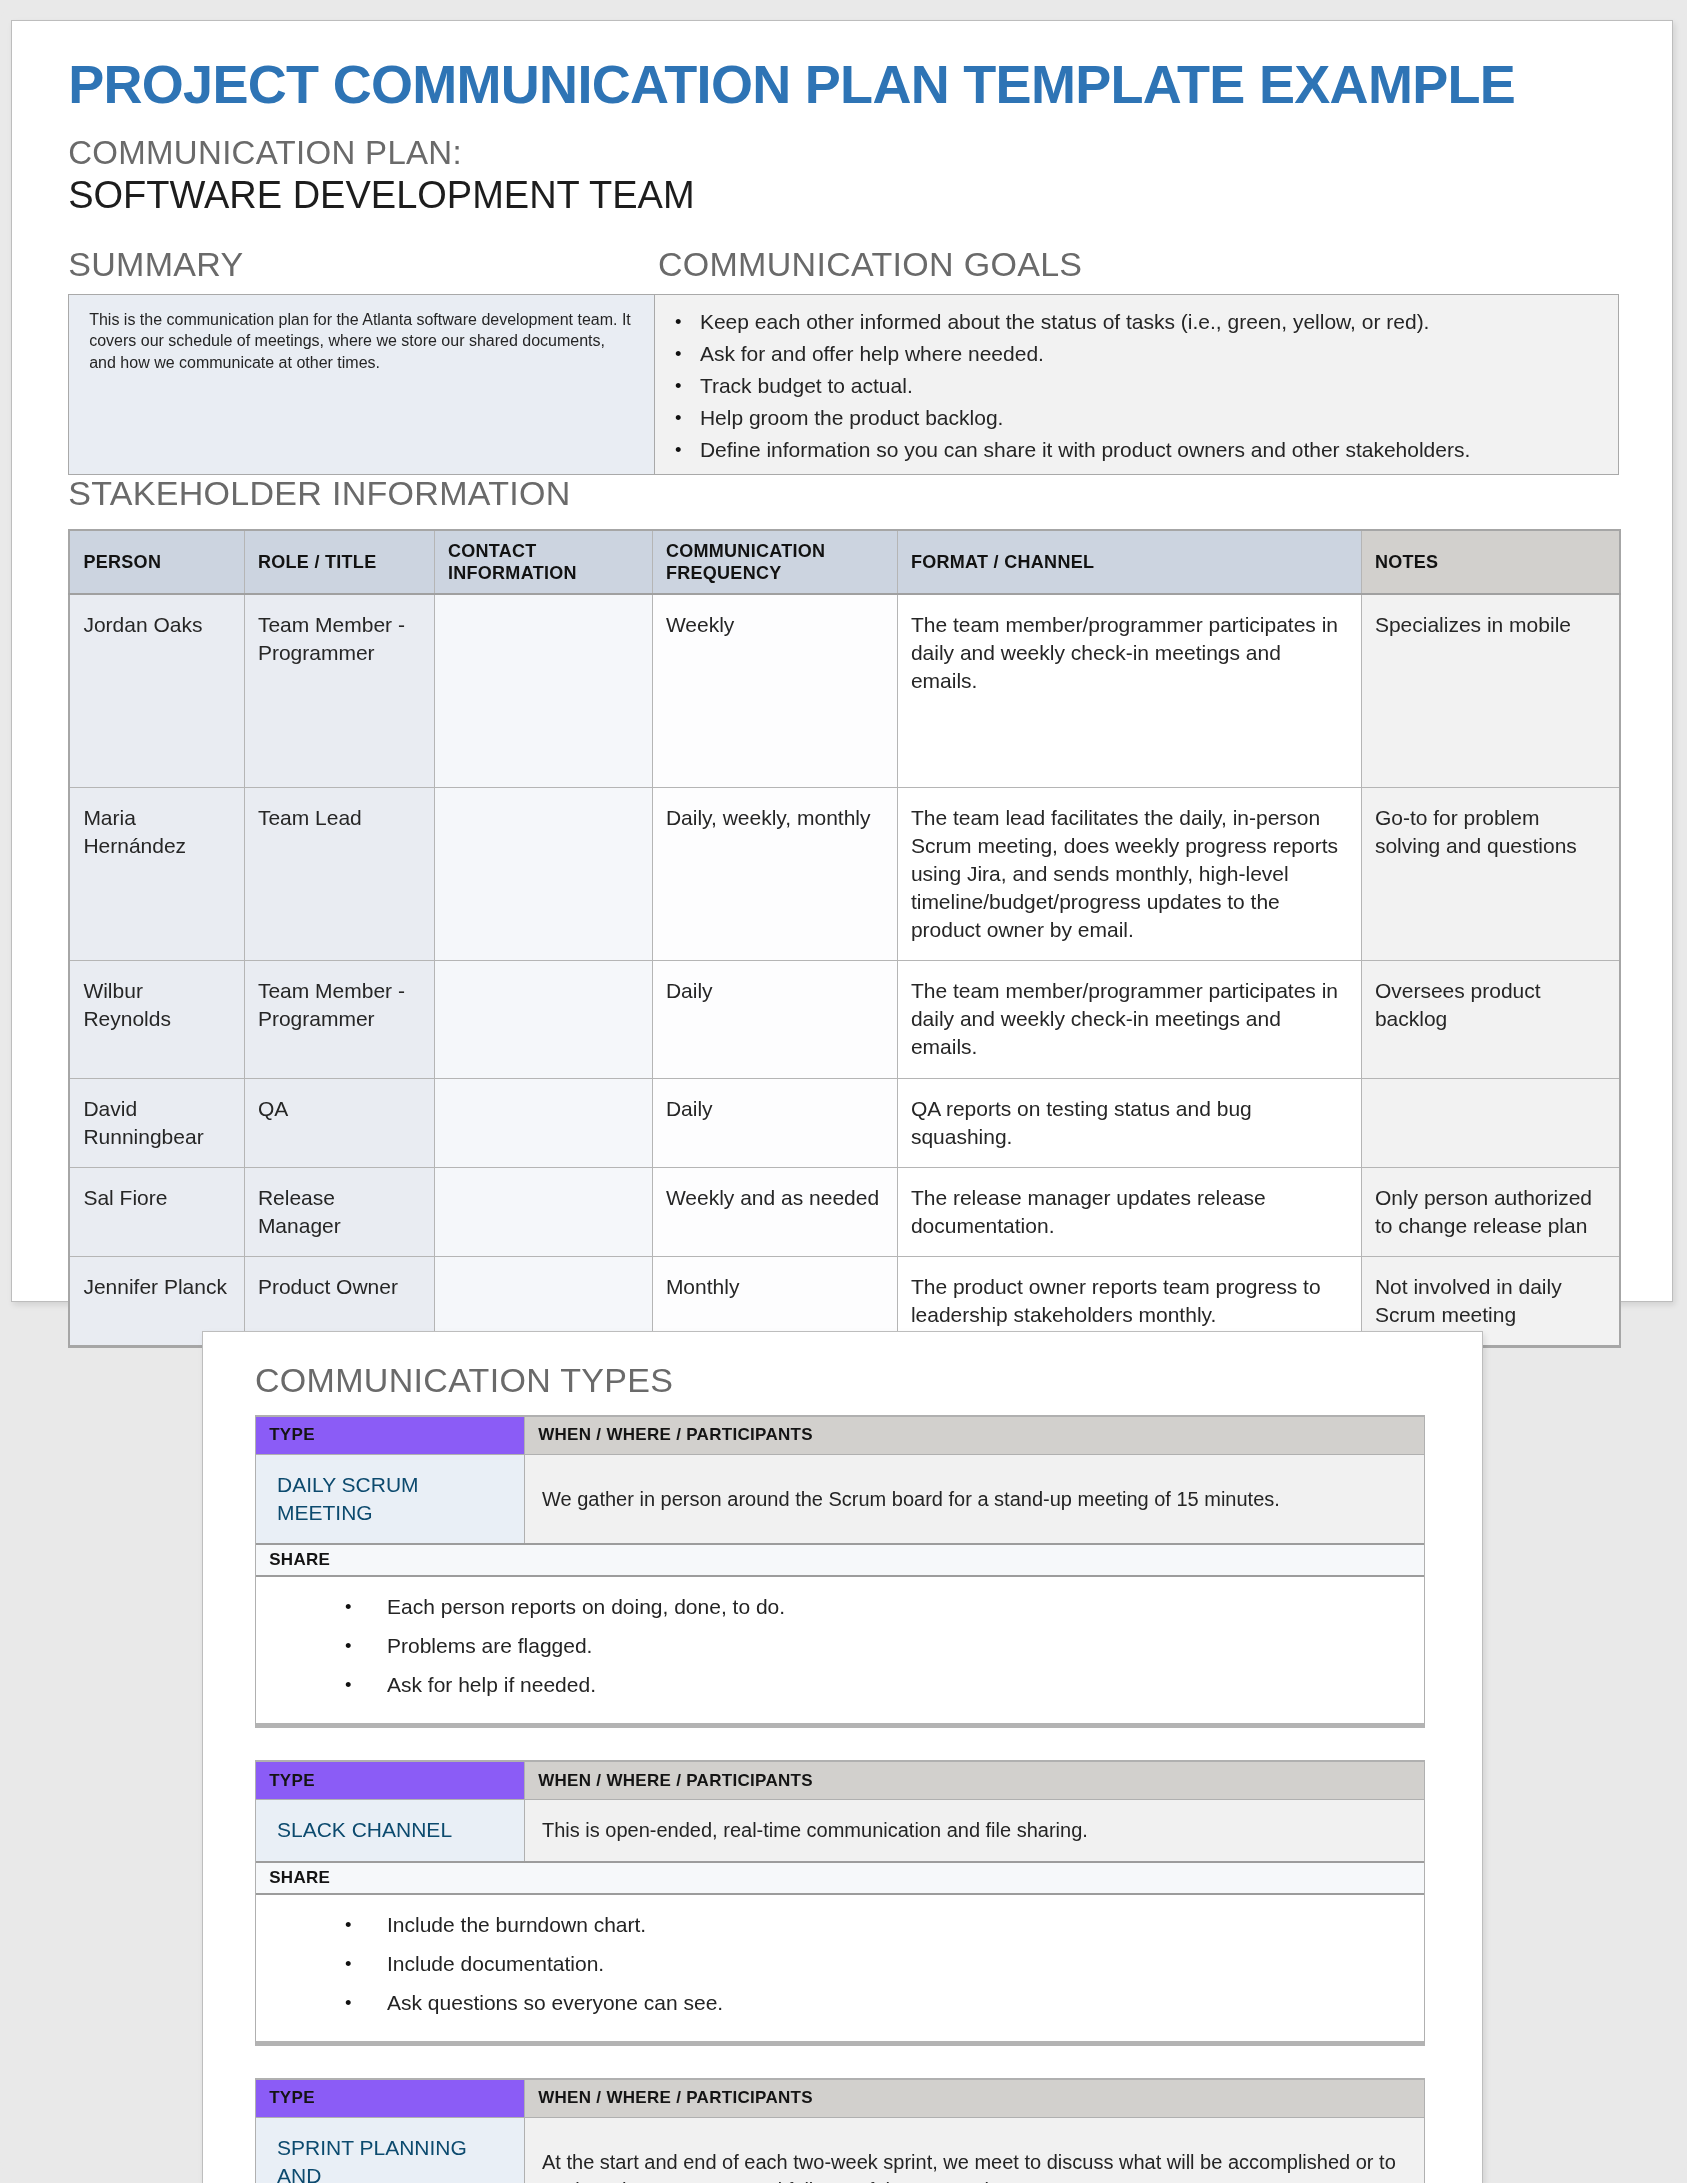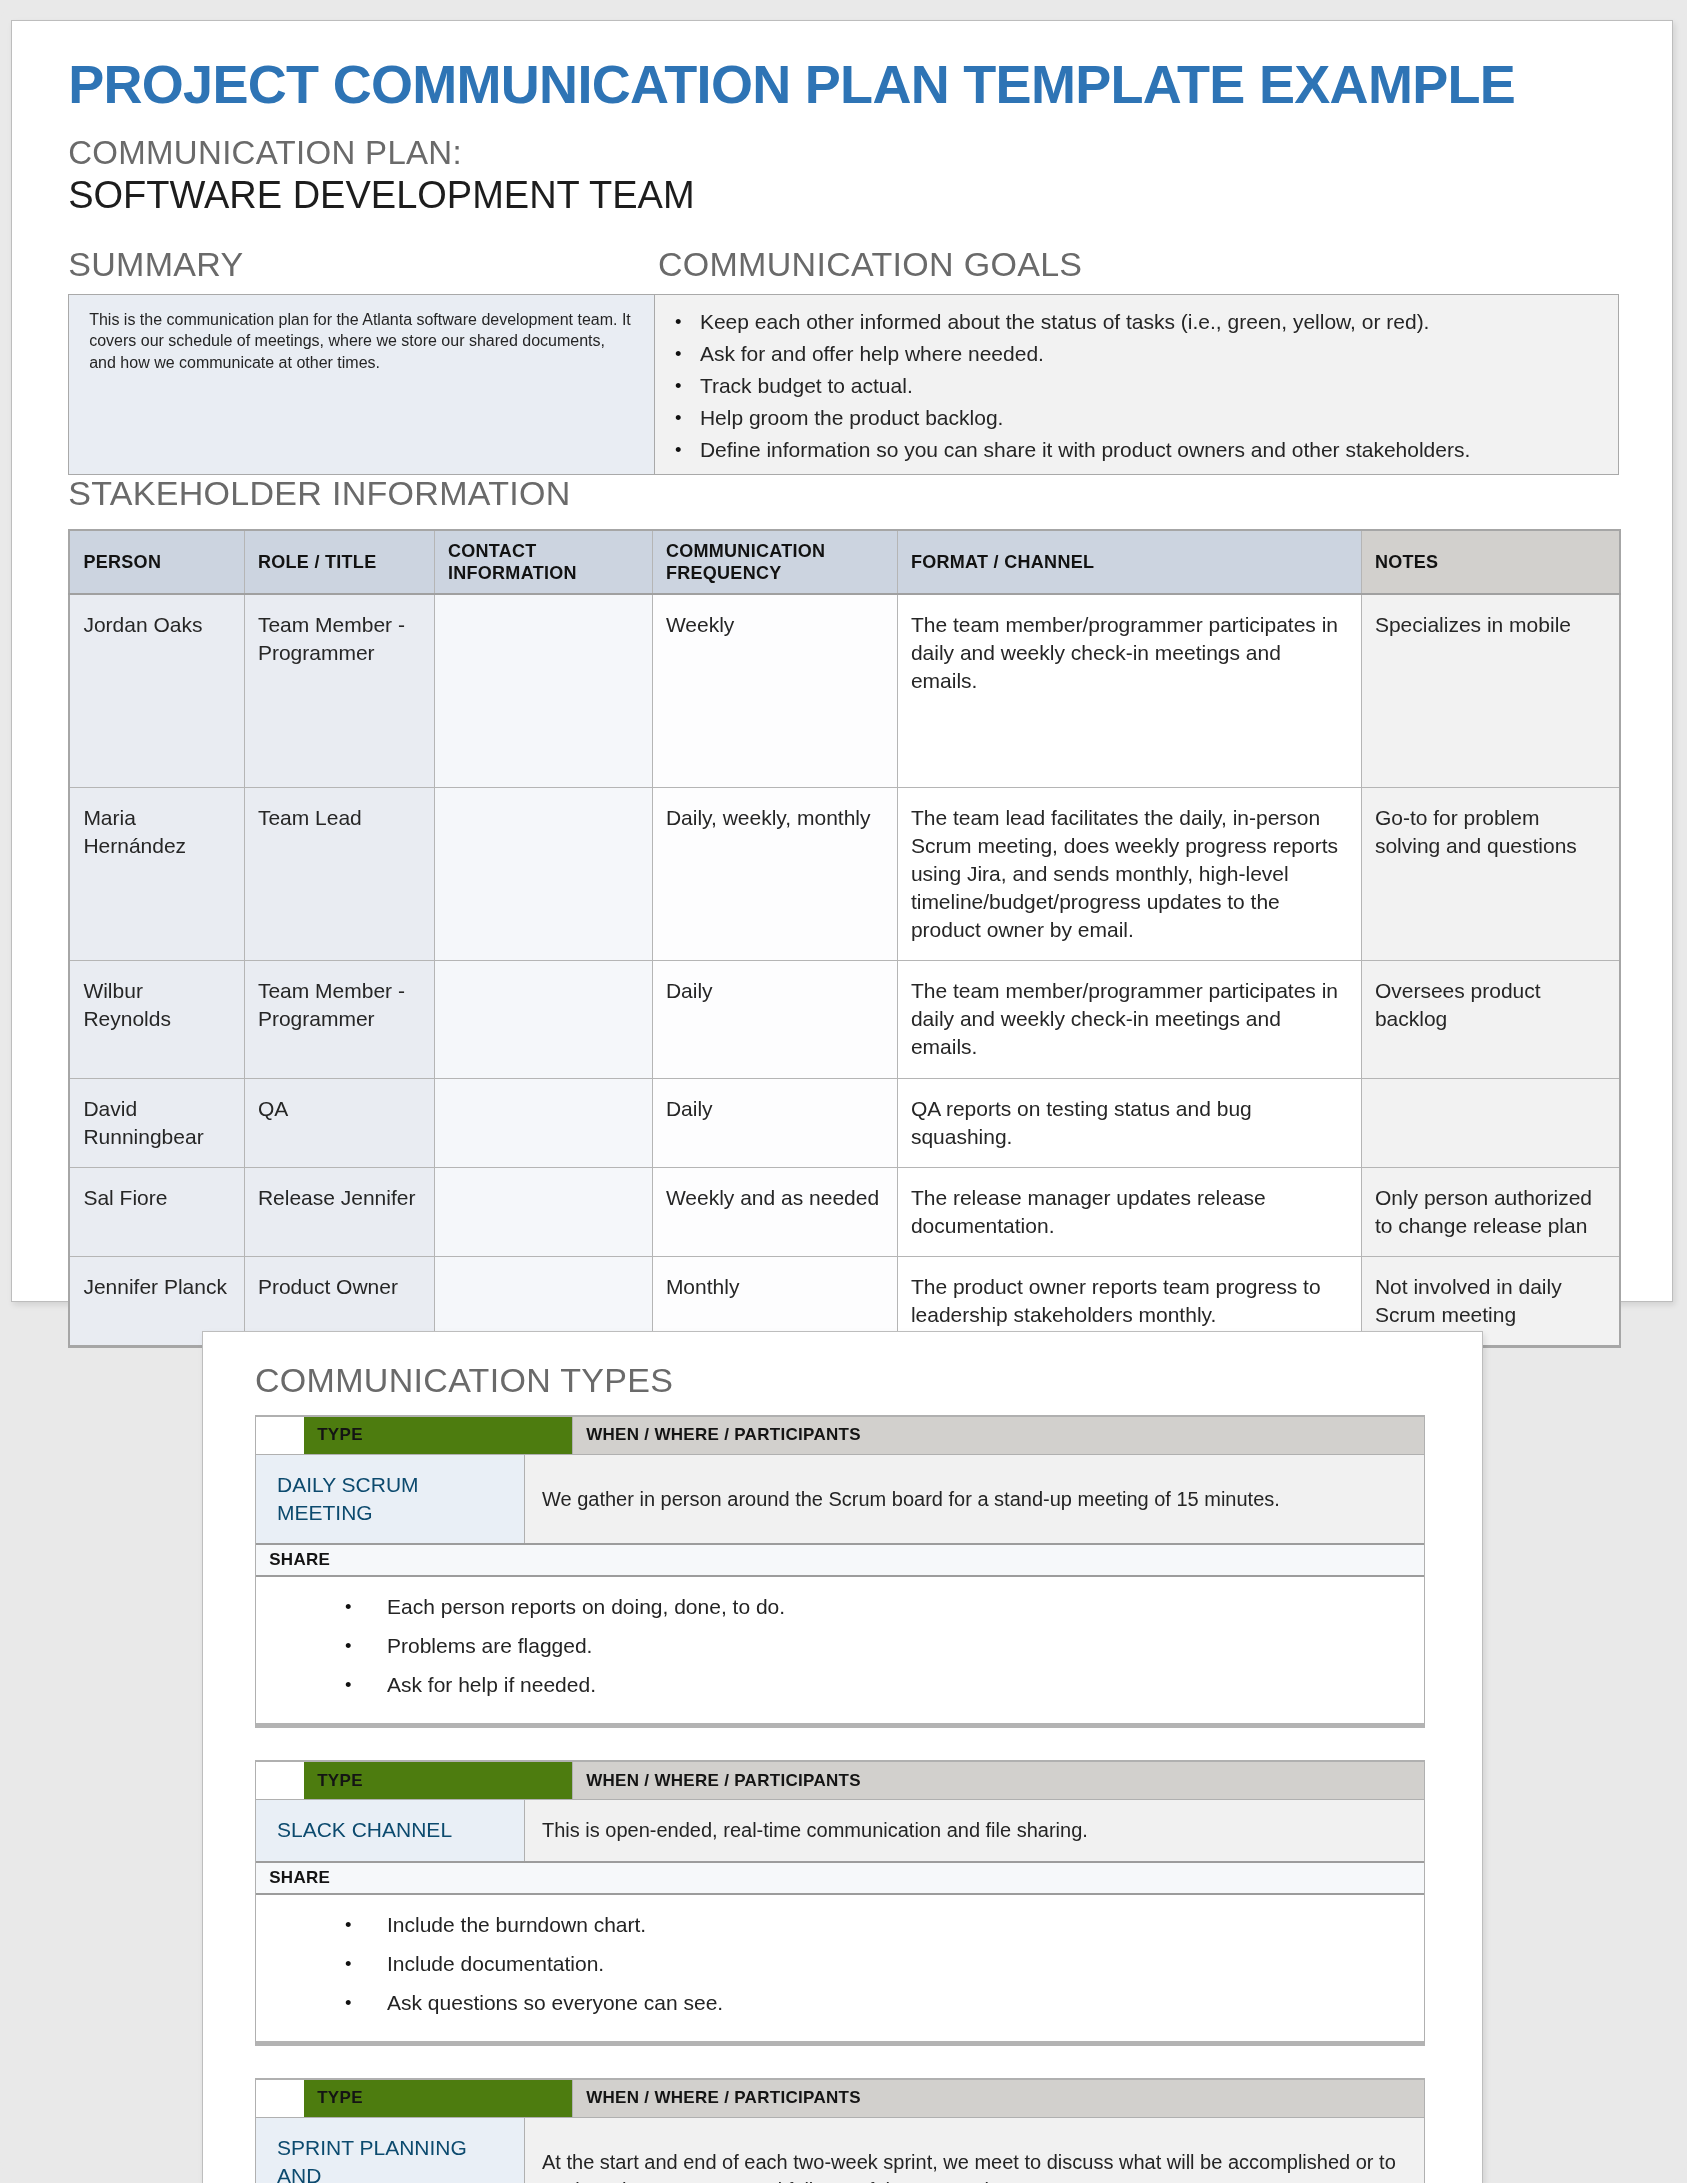--- a/index.html
+++ b/index.html
@@ -59,21 +59,21 @@
   
   .page2 h2.sec{margin-bottom:16px;}
   .cblock{border:1.3px solid #b0b0b0;border-top-width:2px;border-bottom:5.3px solid #b3b3b3;
           margin-bottom:32px;box-sizing:border-box;background:#fff;}
   .crow{display:flex;}
   .ctype{width:269px;flex:none;border-right:1.3px solid #b0b0b0;box-sizing:border-box;}
   .cwhen{flex:1;box-sizing:border-box;}
   .chead{border-bottom:1.3px solid #b0b0b0;height:37px;}
   .chead .ctype,.chead .cwhen{display:flex;align-items:center;padding:4px 13.2px;
         font-size:17px;font-weight:bold;letter-spacing:0.3px;color:#141414;}
-  .chead .ctype{background:#4d7c0f;margin-left:48px;}
+  .chead .ctype{background:#8b5cf6;}
   .chead .cwhen{background:#d2d0cd;}
   .cbody{min-height:61px;}
   .cbody .ctype{background:#e9eff6;font-size:21px;color:#0c4a6e;
         padding:16px 21px;line-height:1.35;display:flex;align-items:center;}
   .cbody .cwhen{background:#f1f1f1;font-size:20px;color:#242424;
         padding:8px 17px;line-height:1.42;display:flex;align-items:center;}
   .cshare{border-top:2px solid #9c9c9c;border-bottom:2px solid #9c9c9c;background:#f6f8fa;
         height:34px;display:flex;align-items:center;padding:2.6px 13.2px;
         font-size:17px;font-weight:bold;letter-spacing:0.3px;color:#141414;box-sizing:border-box;}
   .cbullets{background:#ffffff;padding:17px 26.5px 12px 89px;}
@@ -175,21 +175,21 @@
         <tr>
           <td class="c0">David Runningbear</td>
           <td class="c1">QA</td>
           <td class="c2"></td>
           <td class="c3">Daily</td>
           <td class="c4">QA reports on testing status and bug squashing.</td>
           <td class="c5"></td>
         </tr>
         <tr>
           <td class="c0">Sal Fiore</td>
-          <td class="c1">Release Jennifer</td>
+          <td class="c1">Release Manager</td>
           <td class="c2"></td>
           <td class="c3">Weekly and as needed</td>
           <td class="c4">The release manager updates release documentation.</td>
           <td class="c5">Only person authorized to change release plan</td>
         </tr>
         <tr>
           <td class="c0">Jennifer Planck</td>
           <td class="c1">Product Owner</td>
           <td class="c2"></td>
           <td class="c3">Monthly</td>

